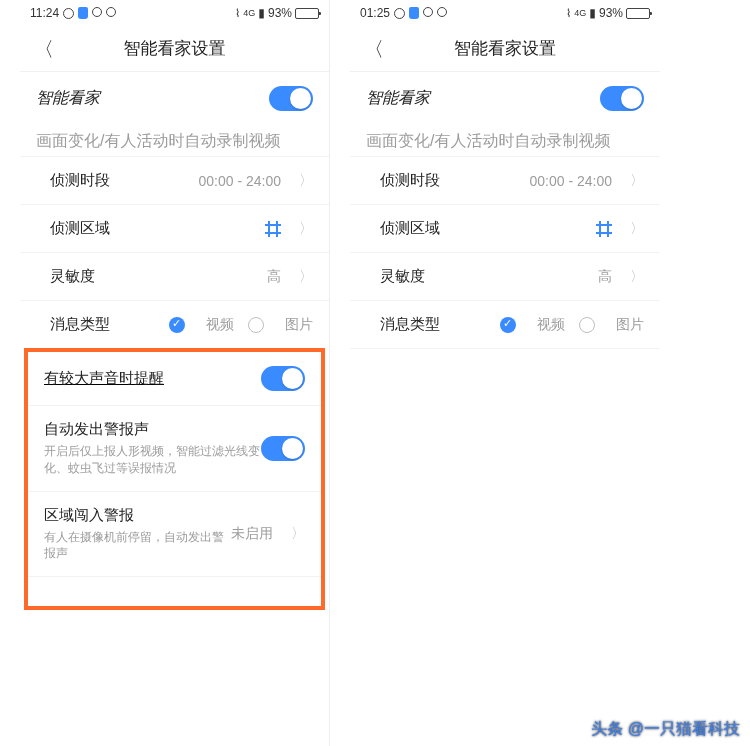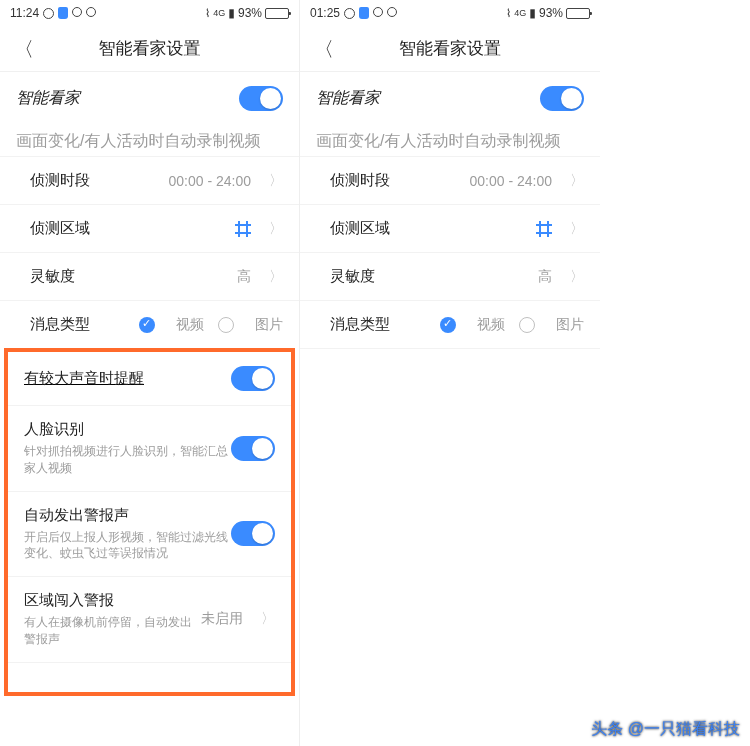--- a/index.html
+++ b/index.html
@@ -6,25 +6,26 @@
   body {
     width: 750px;
     height: 746px;
     font-family: -apple-system, "PingFang SC", "Microsoft YaHei", sans-serif;
     background: #fff;
     position: relative;
     overflow: hidden;
   }
   .container { display: flex; width: 750px; height: 746px; }
   .phone {
-    width: 300px;
+    width: 330px;
     height: 100%;
     background: #fff;
     border-right: 1px solid #eee;
     position: relative;
+    padding-left: 20px;
   }
   .phone:last-child { border-right: none; }
   .status-bar {
     height: 26px;
     display: flex;
     align-items: center;
     justify-content: space-between;
     padding: 0 10px;
     font-size: 12px;
     color: #333;
@@ -192,27 +193,20 @@
       </span>
     </div>
 
     <div class="highlight-box">
 
       <div class="row" style="border-top:none;text-decoration:underline;">
         <span class="row-label">有较大声音时提醒</span>
         <span class="toggle"></span>
       </div>
 
-      <div class="row">
-        <div class="row-main">
-          <div class="row-label">人脸识别</div>
-          <div class="row-desc">针对抓拍视频进行人脸识别，智能汇总家人视频</div>
-        </div>
-        <span class="toggle"></span>
-      </div>
 
       <div class="row">
         <div class="row-main">
           <div class="row-label">自动发出警报声</div>
           <div class="row-desc">开启后仅上报人形视频，智能过滤光线变化、蚊虫飞过等误报情况</div>
         </div>
         <span class="toggle"></span>
       </div>
 
       <div class="row">

